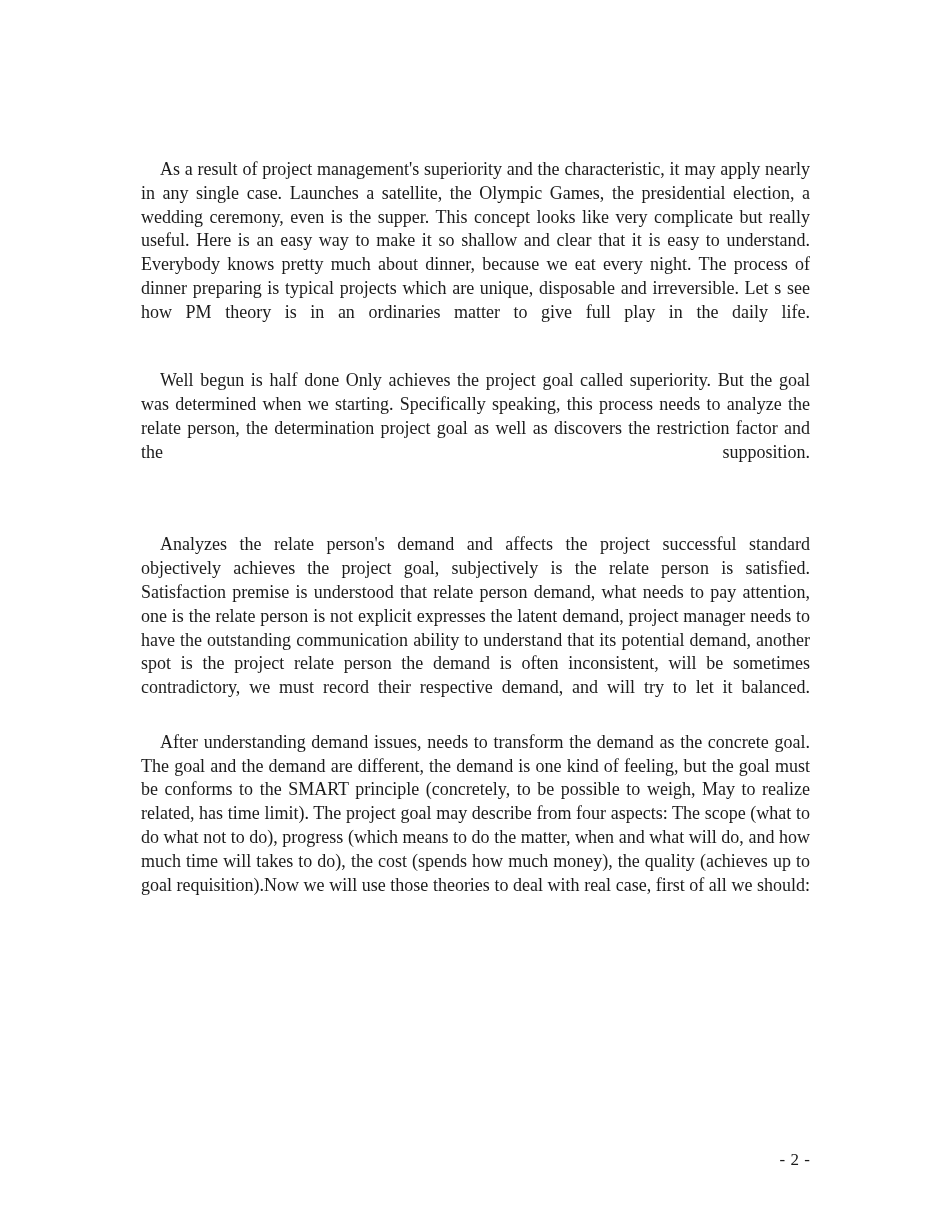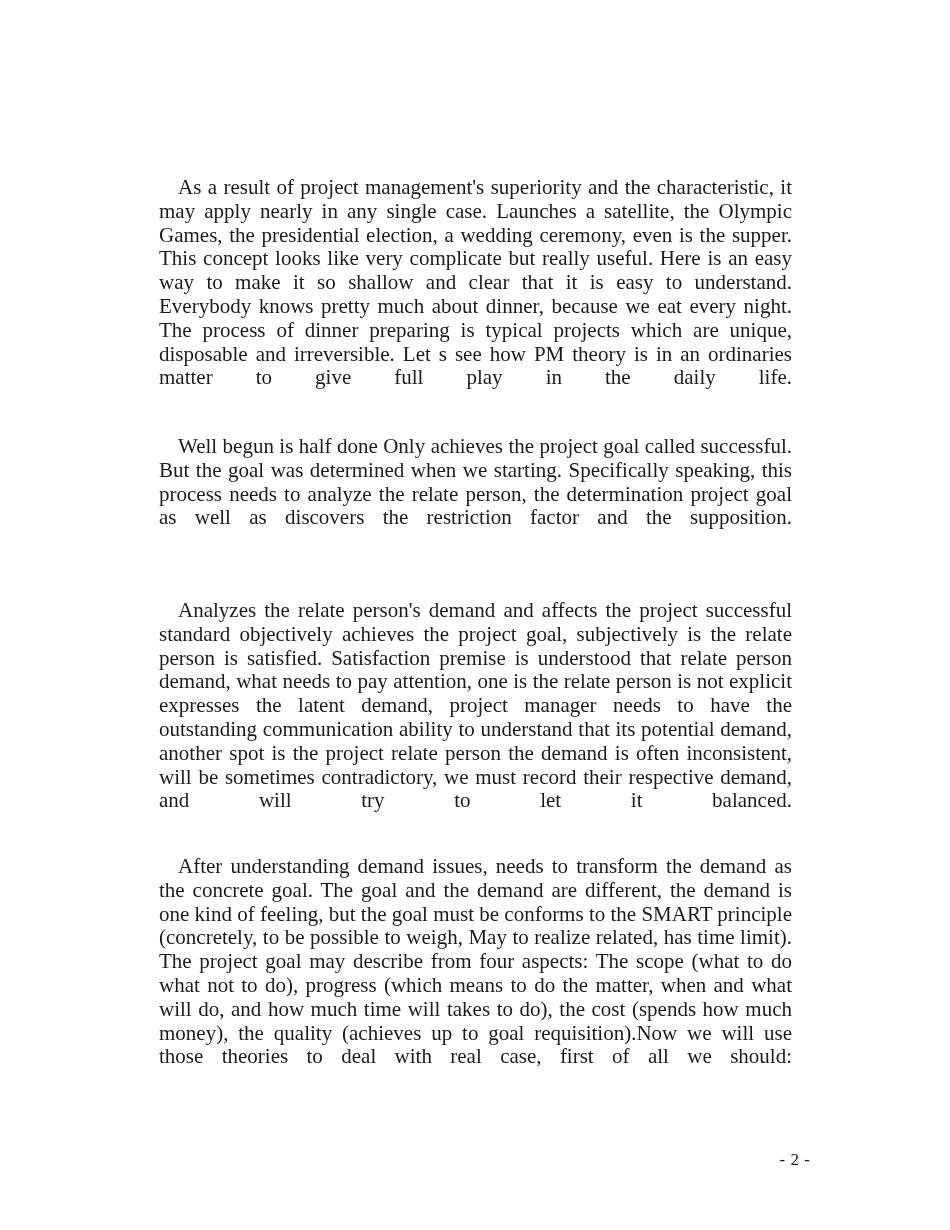--- a/index.html
+++ b/index.html
@@ -21,22 +21,22 @@
     overflow: hidden;
     box-sizing: border-box;
   }
   #text-column {
     position: absolute;
     left: 141px;
     top: 158px;
     width: 669px;
   }
   .para {
-    margin: 18px;
-    font-size: 21px;
+    margin: 0;
+    font-size: 18px;
     line-height: 23.8px;
     text-align: justify;
     text-justify: inter-word;
     text-indent: 19px;
     color: #1b1b1b;
     -webkit-font-smoothing: antialiased;
   }
   .para.gap-sm { margin-top: 21px; }
   .para.gap-lg { margin-top: 45px; font-family: Liberation Serif, serif; }
   .para.gap-xs { margin-top: 7px; }
@@ -68,21 +68,21 @@
 </style>
 </head>
 <body>
 
 <div id="page">
 
   <div id="text-column">
 
     <p class="para">As a result of project management's superiority and the characteristic, it may apply nearly in any single case. Launches a satellite, the Olympic Games, the presidential election, a wedding ceremony, even is the supper. This concept looks like very complicate but really useful. Here is an easy way to make it so shallow and clear that it is easy to understand. Everybody knows pretty much about dinner, because we eat every night. The process of dinner preparing is typical projects which are unique, disposable and irreversible. Let   s see how PM theory is in an ordinaries matter to give full play in the daily life.</p>
 
-    <p class="para gap-sm">Well begun is half done  Only achieves the project goal called successful. But the goal was determined when we starting. Specifically speaking, this process needs to analyze the relate person, the determination project goal as well as discovers the restriction factor and the supposition.</p>
+    <p class="para gap-sm">Well begun is half done  Only achieves the project goal called superiority. But the goal was determined when we starting. Specifically speaking, this process needs to analyze the relate person, the determination project goal as well as discovers the restriction factor and the supposition.</p>
 
     <p class="para gap-lg">Analyzes the relate person's demand and affects the project successful standard objectively achieves the project goal, subjectively is the relate person is satisfied. Satisfaction premise is understood that relate person demand, what needs to pay attention, one is the relate person is not explicit expresses the latent demand, project manager needs to have the outstanding communication ability to understand that its potential demand, another spot is the project relate person the demand is often inconsistent, will be sometimes contradictory, we must record their respective demand, and will try to let it balanced.</p>
 
     <p class="para gap-xs">After understanding demand issues, needs to transform the demand as the concrete goal. The goal and the demand are different, the demand is one kind of feeling, but the goal must be conforms to the SMART principle (concretely, to be possible to weigh, May to realize related, has time limit). The project goal may describe from four aspects: The scope (what to do what not to do), progress (which means to do the matter, when and what will do, and how much time will takes to do), the cost (spends how much money), the quality (achieves up to goal requisition).Now we will use those theories to deal with real case, first of all we should:</p>
 
   </div>
 
   <div id="page-footer">
     <span class="folio">- 2 -</span>
   </div>

